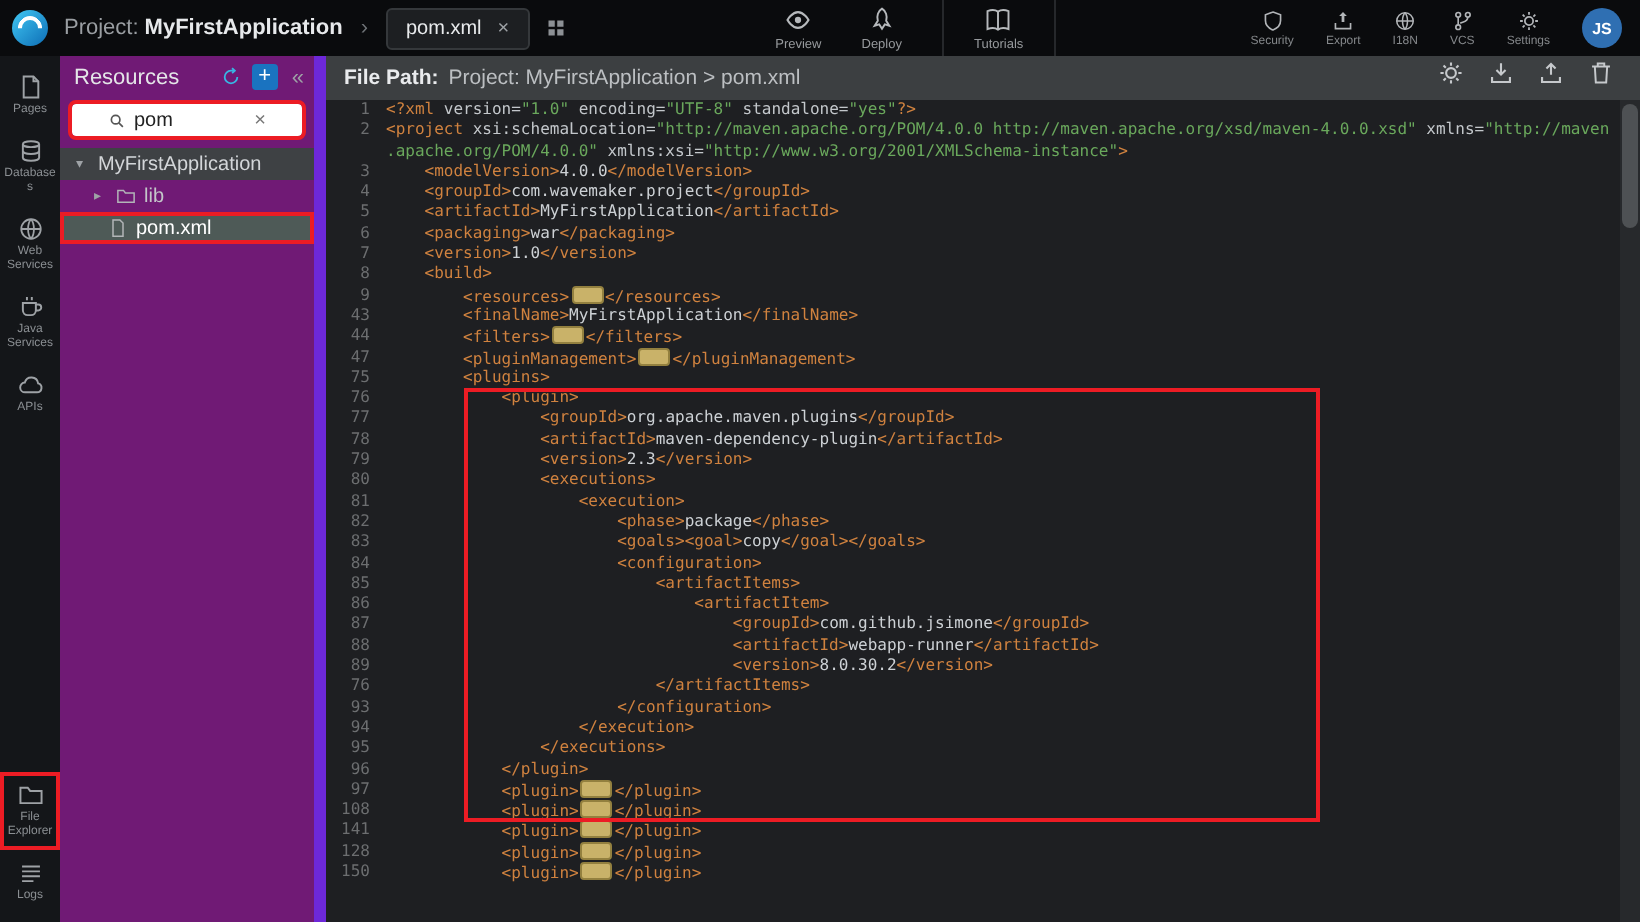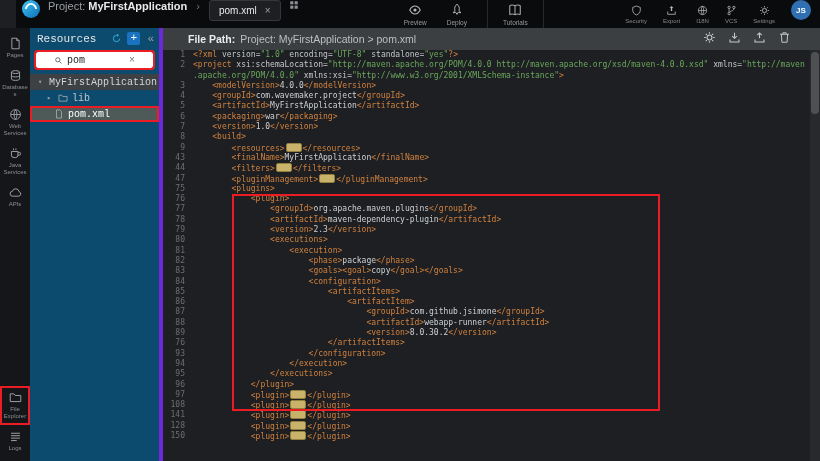--- a/index.html
+++ b/index.html
@@ -1,21 +1,21 @@
 <!DOCTYPE html>
 <html><head>
 <meta charset="utf-8">
 <style>
   html,body{margin:0;padding:0;background:#000;}
   .screen{position:relative;width:820px;height:461px;background:#1e1f22;overflow:hidden;
           font-family:"Liberation Sans",sans-serif;}
 
   
-  .topbar{position:absolute;left:16px;top:0;right:0;height:28px;background:#0a0b0d;display:flex;
-          padding:0 6px;box-sizing:border-box;z-index:6;}
+  .topbar{position:absolute;left:0;top:0;right:0;height:28px;background:#0a0b0d;display:flex;
+          align-items:center;padding:0 6px;box-sizing:border-box;z-index:6;}
   .logo{width:18px;height:18px;border-radius:50%;background:linear-gradient(135deg,#41c8f4,#0d6db5);
         display:flex;align-items:center;justify-content:center;margin-right:8px;flex:none;}
   .logo i{display:block;width:8px;height:8px;border:2px solid #fff;border-right-color:transparent;
           border-bottom-color:transparent;border-radius:50%;transform:rotate(45deg);}
   .project{font-size:11px;color:#9a9ea2;white-space:nowrap;display:flex;gap:3px;}
   .project .pname{color:#e7e9eb;font-weight:600;}
   .tb-chevron{color:#6f7377;font-size:11px;margin:0 9px;}
   .tab{display:flex;align-items:center;gap:8px;background:#1d1f22;border:1px solid #35383b;border-radius:3px;
        height:19px;padding:0 9px;font-size:10px;color:#e8eaec;}
   .tab-close{color:#9da1a5;font-size:10px;}
@@ -38,22 +38,22 @@
   
   .leftnav{position:absolute;left:0;top:28px;width:30px;bottom:0;background:#141619;display:flex;
            flex-direction:column;align-items:center;padding:4px 0;box-sizing:border-box;}
   .nav-item{width:30px;display:flex;flex-direction:column;align-items:center;gap:2px;padding:5px 0;
             color:#9ea2a6;box-sizing:border-box;}
   .nav-label{font-size:6px;color:#8b8f93;text-align:center;line-height:7px;width:28px;word-wrap:break-word;}
   .nav-item.annotated{outline:2px solid #ec1c24;outline-offset:-2px;}
   .nav-spacer{flex:1;}
 
   
-  .resources{position:absolute;left:30px;top:28px;width:133px;bottom:0;background:#0c4a6e;
-             border-right:4px solid #6d28d9;box-sizing:border-box;font-family:Liberation Mono, monospace;}
+  .resources{position:absolute;left:30px;top:28px;width:133px;bottom:0;background:#701a75;
+             border-right:6px solid #6d28d9;box-sizing:border-box;}
   .res-header{height:21px;display:flex;align-items:center;padding:0 3px 0 7px;gap:5px;}
   .res-title{font-size:11px;color:#e4e6e8;flex:1;}
   .res-refresh{color:#38b6e3;}
   .res-add{width:13px;height:13px;background:#1a73c0;border-radius:2px;color:#fff;font-size:11px;
            line-height:12px;text-align:center;flex:none;}
   .res-collapse{color:#9ea2a6;font-size:11px;padding:0 2px;}
   .search-box{margin:3px 6px 6px;background:#fff;border-radius:2px;height:16px;display:flex;align-items:center;
               padding:0 18px;gap:4px;outline:2px solid #ec1c24;}
   .search-box .icon{color:#555;}
   .search-value{font-size:10px;color:#222;flex:1;}
@@ -62,21 +62,21 @@
   .tree-row.root{background:#3e4144;color:#d3d6d9;}
   .tree-row.lvl1{padding-left:17px;}
   .tree-row.lvl2{padding-left:24px;}
   .tree-row.selected{background:#4e5a57;color:#fff;}
   .tree-row.annotated{outline:2px solid #ec1c24;outline-offset:-2px;}
   .tree-arrow{font-size:7px;color:#9ea2a6;width:7px;flex:none;}
   .tree-row .icon{color:#b2b5b8;flex:none;}
 
   
   .main{position:absolute;left:163px;top:28px;right:0;bottom:0;background:#1e1f22;}
-  .filepath{height:22px;background:#3c3f41;display:flex;align-items:center;padding:0 25px;gap:5px;}
+  .filepath{height:22px;background:#3c3f41;display:flex;align-items:center;padding:0 9px;gap:5px;}
   .fp-label{font-size:10.5px;color:#e9ebed;font-weight:700;}
   .fp-path{font-size:10.5px;color:#bcbfc2;text-align:center;}
   .fp-actions{margin-left:auto;display:flex;gap:12px;align-items:center;color:#c6c9cc;padding-right:4px;}
   .editor{position:absolute;left:0;top:22px;right:10px;bottom:0;overflow:hidden;
           font-family:"DejaVu Sans Mono",monospace;font-size:8px;}
   .code-row{display:flex;height:10.3px;line-height:10.3px;white-space:pre;}
   .ln{width:22px;flex:none;text-align:right;padding-right:8px;color:#6c6e70;}
   .tk-tag{color:#d0823f;}
   .tk-attr{color:#c3c7cb;}
   .tk-str{color:#6aa85c;}

